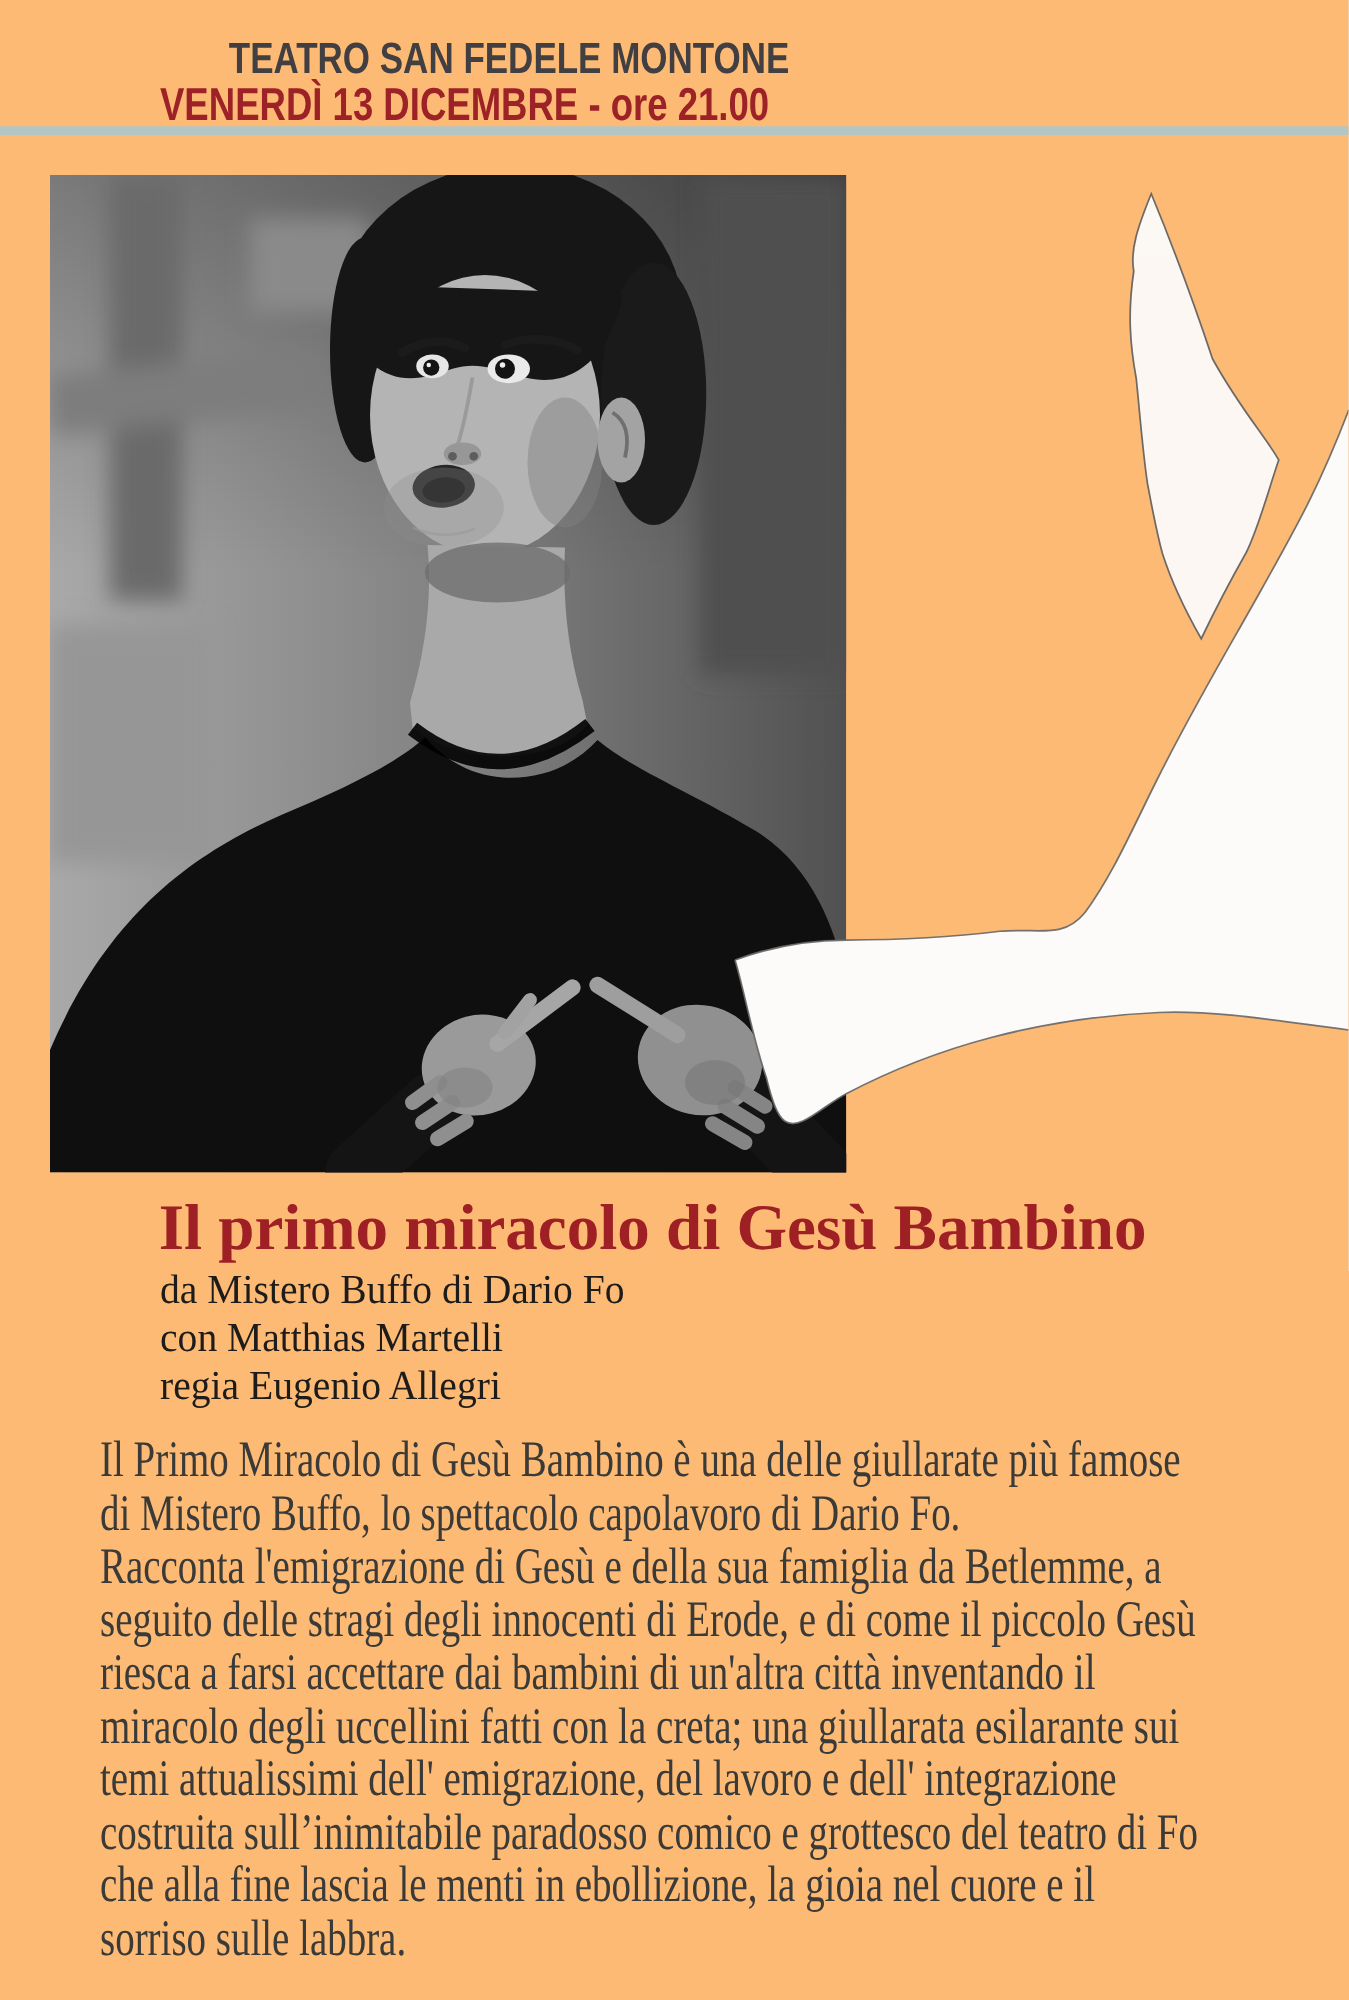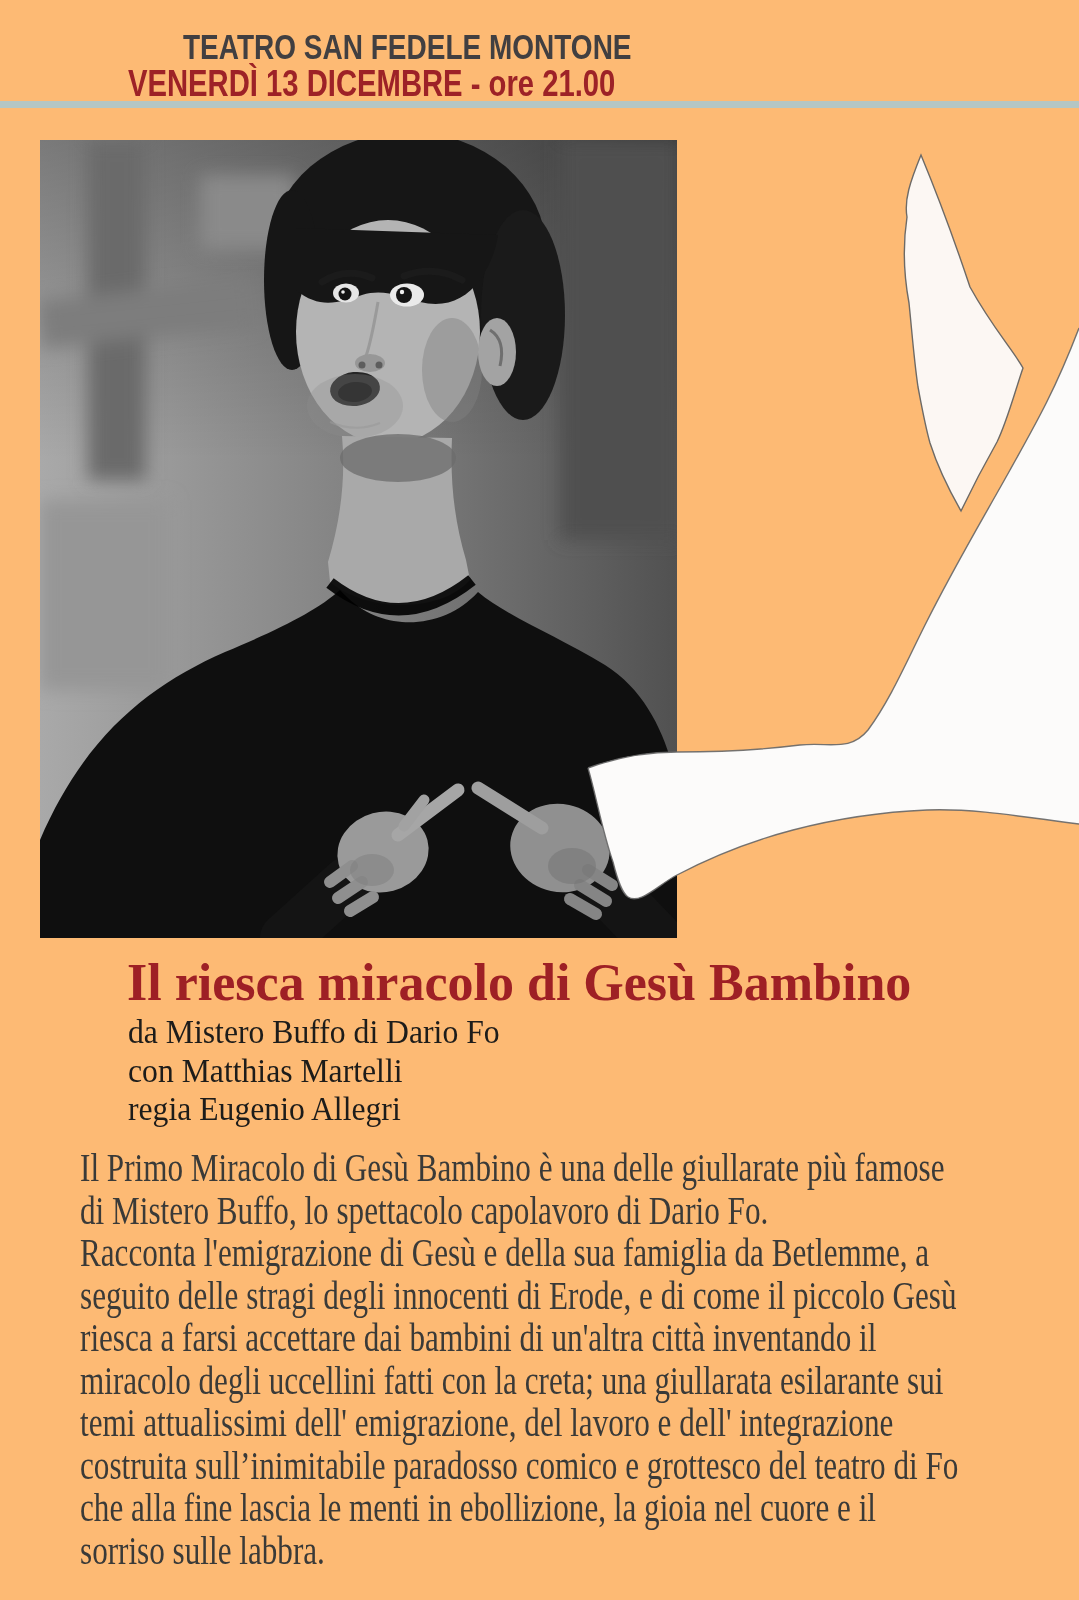--- a/index.html
+++ b/index.html
@@ -147,21 +147,21 @@
       <path d="M1079,188 C1056,248 1038,280 1010,330 C985,375 955,425 925,485 C905,525 890,560 868,590 C850,612 830,602 800,605 C760,610 720,612 677,612 C645,612 615,618 588,628
                C596,655 602,690 613,722 C618,742 622,753 628,757 C640,765 658,745 677,735 C715,715 755,700 793,690 C835,679 880,672 927,670 C975,668 1030,678 1079,684 L1079,188 Z" fill="#fcfbfa" stroke="none"></path>
       <path d="M1079,188 C1056,248 1038,280 1010,330 C985,375 955,425 925,485 C905,525 890,560 868,590 C850,612 830,602 800,605 C760,610 720,612 677,612 C645,612 615,618 588,628" fill="none" stroke="#666666" stroke-width="1.4" opacity="0.9"></path>
       <path d="M588,628 C596,655 602,690 613,722 C618,742 622,753 628,757 C640,765 658,745 677,735 C715,715 755,700 793,690 C835,679 880,672 927,670 C975,668 1030,678 1079,684" fill="none" stroke="#666666" stroke-width="1.4" opacity="0.9"></path>
     </g>
     <g>
       <path d="M921,15 C910,42 904,60 907,77 C902,110 904,136 909,163 C912,192 914,220 918,247 C922,268 925,285 930,303 C938,328 949,350 961,371 C972,348 984,325 997,302 C1007,282 1016,248 1023,228 C1013,210 992,187 970,147 C950,87 933,44 921,15 Z" fill="#fcfbfa" stroke="#666666" stroke-width="1.4" opacity="0.95"></path>
     </g>
   </svg>
 
-  <h1 class="title">Il riesca miracolo di Gesù Bambino</h1>
+  <h1 class="title">Il primo miracolo di Gesù Bambino</h1>
 
   <div class="credits">
     <div>da Mistero Buffo di Dario Fo</div>
     <div>con Matthias Martelli</div>
     <div>regia Eugenio Allegri</div>
   </div>
 
   <div class="body">
     <div>Il Primo Miracolo di Gesù Bambino è una delle giullarate più famose</div>
     <div>di Mistero Buffo, lo spettacolo capolavoro di Dario Fo.</div>

